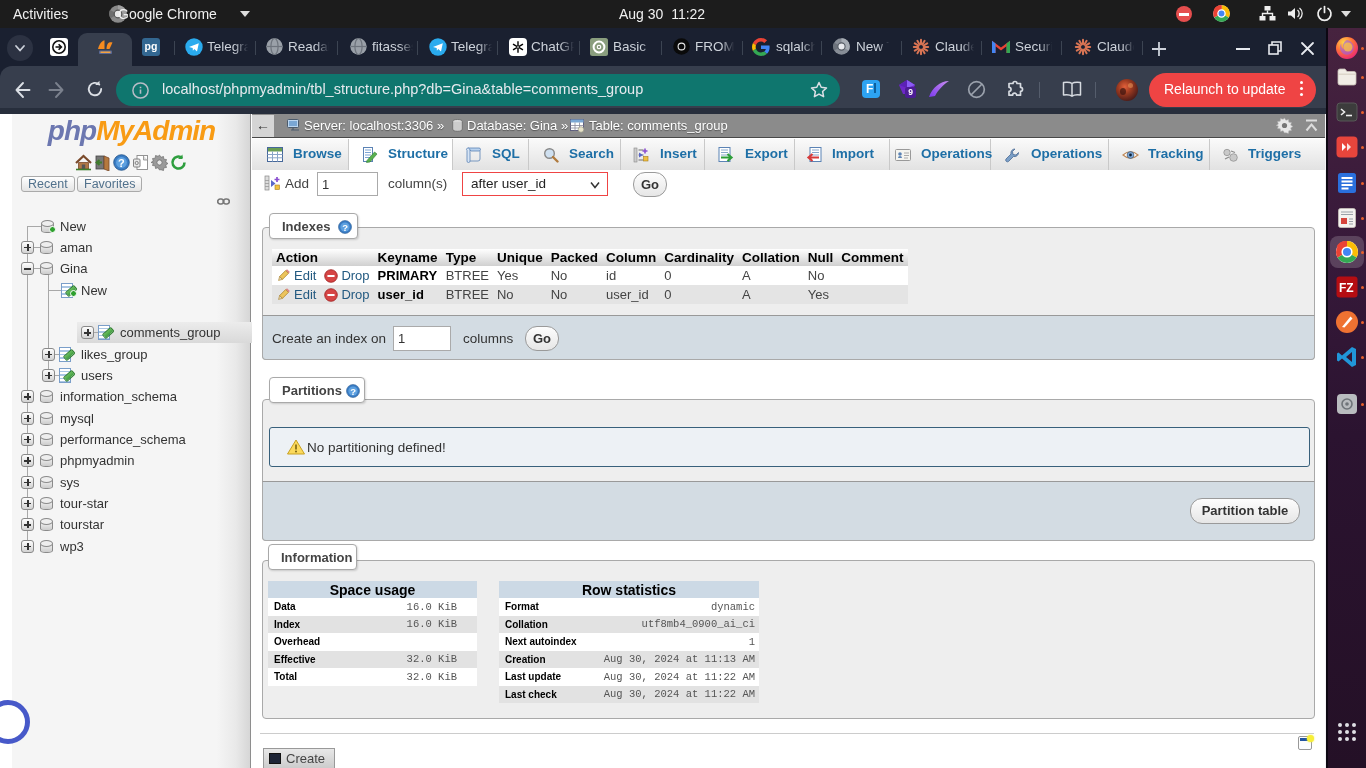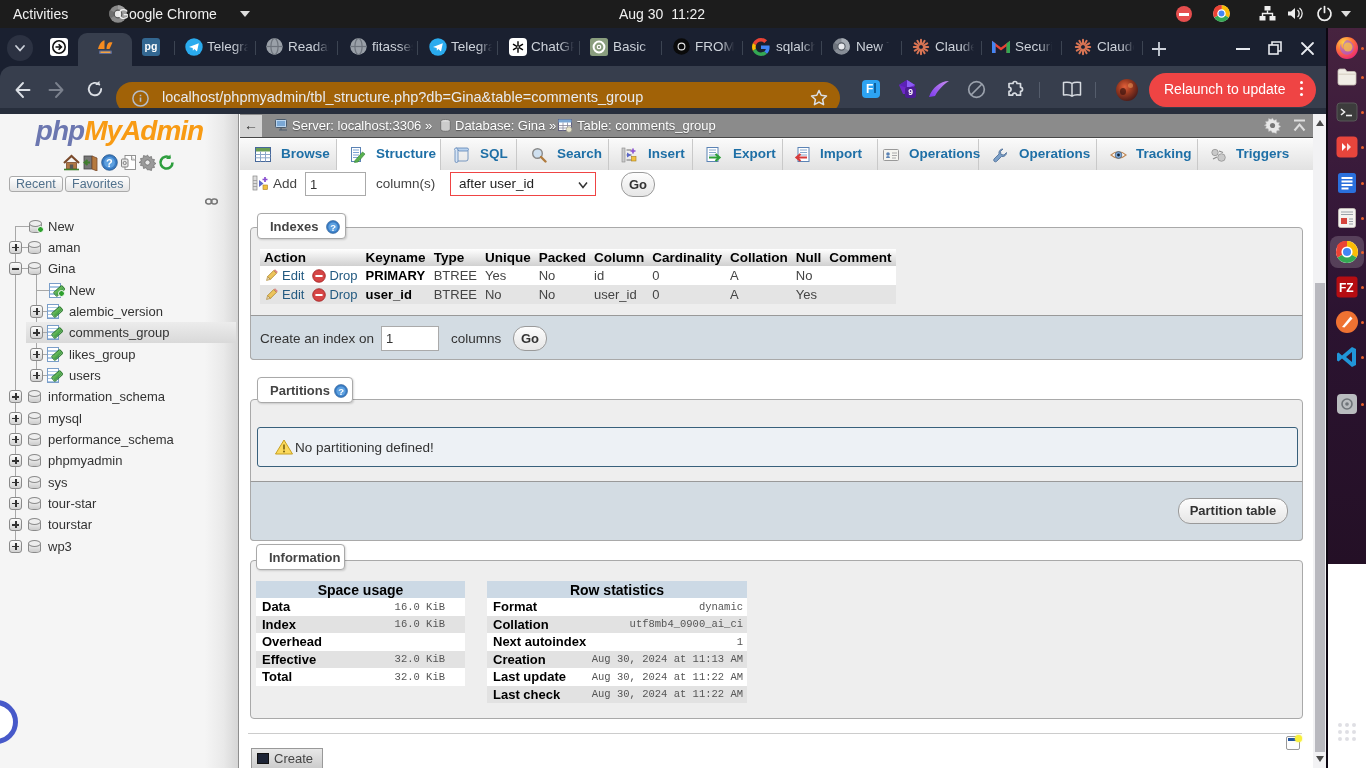--- a/index.html
+++ b/index.html
@@ -12,30 +12,30 @@
 #topbar { position:absolute; left:0; top:0; width:1366px; height:28px; background:#1c1c1c; color:#f1f1f1; font-size:14px; }
 #topbar .item { position:absolute; top:4px; height:20px; line-height:20px; }
 
 
 #tabstrip { position:absolute; left:0; top:28px; width:1326px; height:38px; background:#1a2030; }
 .tsep { position:absolute; top:13px; width:1px; height:14px; background:#3c4452; }
 .tabtxt { position:absolute; top:11px; height:17px; font-size:13.5px; color:#cdd2da; white-space:nowrap; overflow:hidden; -webkit-mask-image:linear-gradient(90deg,#000 65%,transparent 98%); }
 
 
 #toolbar { position:absolute; left:0; top:66px; width:1326px; height:48px; background:#373e4d; border-radius:12px 0 0 0; }
-#omnibox { position:absolute; left:116px; top:16px; width:724px; height:32px; border-radius:16px; background:#a16207;text-decoration:underline; }
-
-
-#dock { position:absolute; left:1328px; top:28px; width:38px; height:536px; background:linear-gradient(180deg,#47233f 0%, #37193a 30%, #2b1330 55%, #241026 100%); }
+#omnibox { position:absolute; left:116px; top:8px; width:724px; height:32px; border-radius:16px; background:#0f766e;text-decoration:underline; }
+
+
+#dock { position:absolute; left:1328px; top:28px; width:38px; height:740px; background:linear-gradient(180deg,#47233f 0%, #37193a 30%, #2b1330 55%, #241026 100%); }
 #dockedge { position:absolute; left:1326px; top:28px; width:2px; height:740px; background:#0d0712; }
 .dicon { position:absolute; left:7px; width:24px; height:24px; }
 .ddot { position:absolute; left:33px; width:3px; height:3px; border-radius:50%; background:#e8602c; }
 
 
-#page { position:absolute; left:0; top:114px; width:1134px; height:654px; background:#fff; }
+#page { position:absolute; left:12px; top:114px; width:1134px; height:654px; background:#fff; }
 
 
 #sidebar { position:absolute; left:0; top:0; width:239px; height:654px; background:linear-gradient(90deg,#f5f5f5 0%,#f5f5f5 86%,#e9e9e9 94%,#d6d6d6 100%); border-right:1px solid #8e8e8e; }
 #logo { position:absolute; left:0; top:1px; width:239px; text-align:center; font-size:28px; font-weight:bold; font-style:italic; letter-spacing:-1px; }
 #logo .b { color:#6c77b0; } #logo .o { color:#f89b14; }
 .navbtn { position:absolute; top:62px; height:16px; line-height:15px; padding:0 6px; background:linear-gradient(#ffffff,#e4e4e4); border:1px solid #aaa; border-radius:3px; font-size:12.5px; color:#51718c; }
 .trow { position:absolute; left:0; width:239px; height:21px; font-size:13px; color:#333; }
 .trow .txt { position:absolute; top:3px; }
 .expander { position:absolute; top:4px; width:13px; height:13px; background:linear-gradient(#fdfdfd,#d2d2d2); border:1px solid #8a8a8a; border-radius:3px; }
 .expander:after { content:""; position:absolute; left:2px; top:5px; width:7px; height:1.5px; background:#333; }
@@ -74,21 +74,21 @@
 
 table.idx { border-collapse:collapse; }
 table.idx th { background:linear-gradient(#ffffff,#d0d0d0); font-size:13.5px; font-weight:bold; color:#000; text-align:left; padding:1px 4px; height:15px; }
 table.idx td { font-size:13px; color:#444; padding:2px 4px; height:16px; white-space:nowrap; background:#fff; }
 table.idx tr.even td { background:#e4e4e4 !important; }
 a.lnk { color:#235a81; text-decoration:none; }
 
 
 table.info { border-collapse:collapse; table-layout:fixed; }
 table.info th.cap { background:#ccd9e5; font-size:14px; font-weight:bold; color:#000; text-align:center; height:17px; }
-table.info td { font-size:13px; height:17.5px; padding:0 6px; white-space:nowrap; background:#fff; }
+table.info td { font-size:10px; height:17.5px; padding:0 6px; white-space:nowrap; background:#fff; }
 table.info td.lbl { font-weight:bold; color:#000; }
 table.info td.val { text-align:right; font-family:"Liberation Mono",monospace; font-size:10.5px; color:#555; white-space:nowrap; padding-right:4px; }
 table.info tr.even td { background:#e2e2e2 !important; }
 
 
 #vscroll { position:absolute; left:1313px; top:0; width:13px; height:654px; background:#f2f2f4; }
 #vthumb { position:absolute; left:1.5px; top:169px; width:10px; height:469px; background:#b9b9bf; }
 .sarrow { position:absolute; left:2.5px; width:0; height:0; border-left:4px solid transparent; border-right:4px solid transparent; }
 </style>
 </head>
@@ -418,27 +418,21 @@
           <span class="expander" style="left:9px;"></span>
           <span class="cyl" style="left:28px;"></span>
           <span class="txt" style="left:48px;">Gina</span>
         </div>
     <div class="trow" style="top:165.5px;">
           <div class="tline" style="left:37px; top:10px; width:12px; height:1px;"></div>
           <span class="tbl new" style="left:49px;"></span>
           <span class="newdot" style="left:58px;"></span>
           <span class="txt" style="left:69px;">New</span>
         </div>
-    <div class="trow" style="top:186.8px;">
-          <div class="tline" style="left:43px; top:10px; width:4px; height:1px;"></div>
-          <span class="expander plus" style="left:30px;"></span>
-          <span class="tbl" style="left:47px;"></span>
-          <span class="txt" style="left:69px;">alembic_version</span>
-        </div>
-    <div class="trow sel" style="top:208.2px;">
+    <div class="trow sel" style="top:208.2px;margin-left:39px;">
           <div class="tline" style="left:43px; top:10px; width:4px; height:1px;"></div>
           <span class="expander plus" style="left:30px;"></span>
           <span class="tbl" style="left:47px;"></span>
           <span class="txt" style="left:69px;">comments_group</span>
         </div>
     <div class="trow" style="top:229.5px;">
           <div class="tline" style="left:43px; top:10px; width:4px; height:1px;"></div>
           <span class="expander plus" style="left:30px;"></span>
           <span class="tbl" style="left:47px;"></span>
           <span class="txt" style="left:69px;">likes_group</span>

